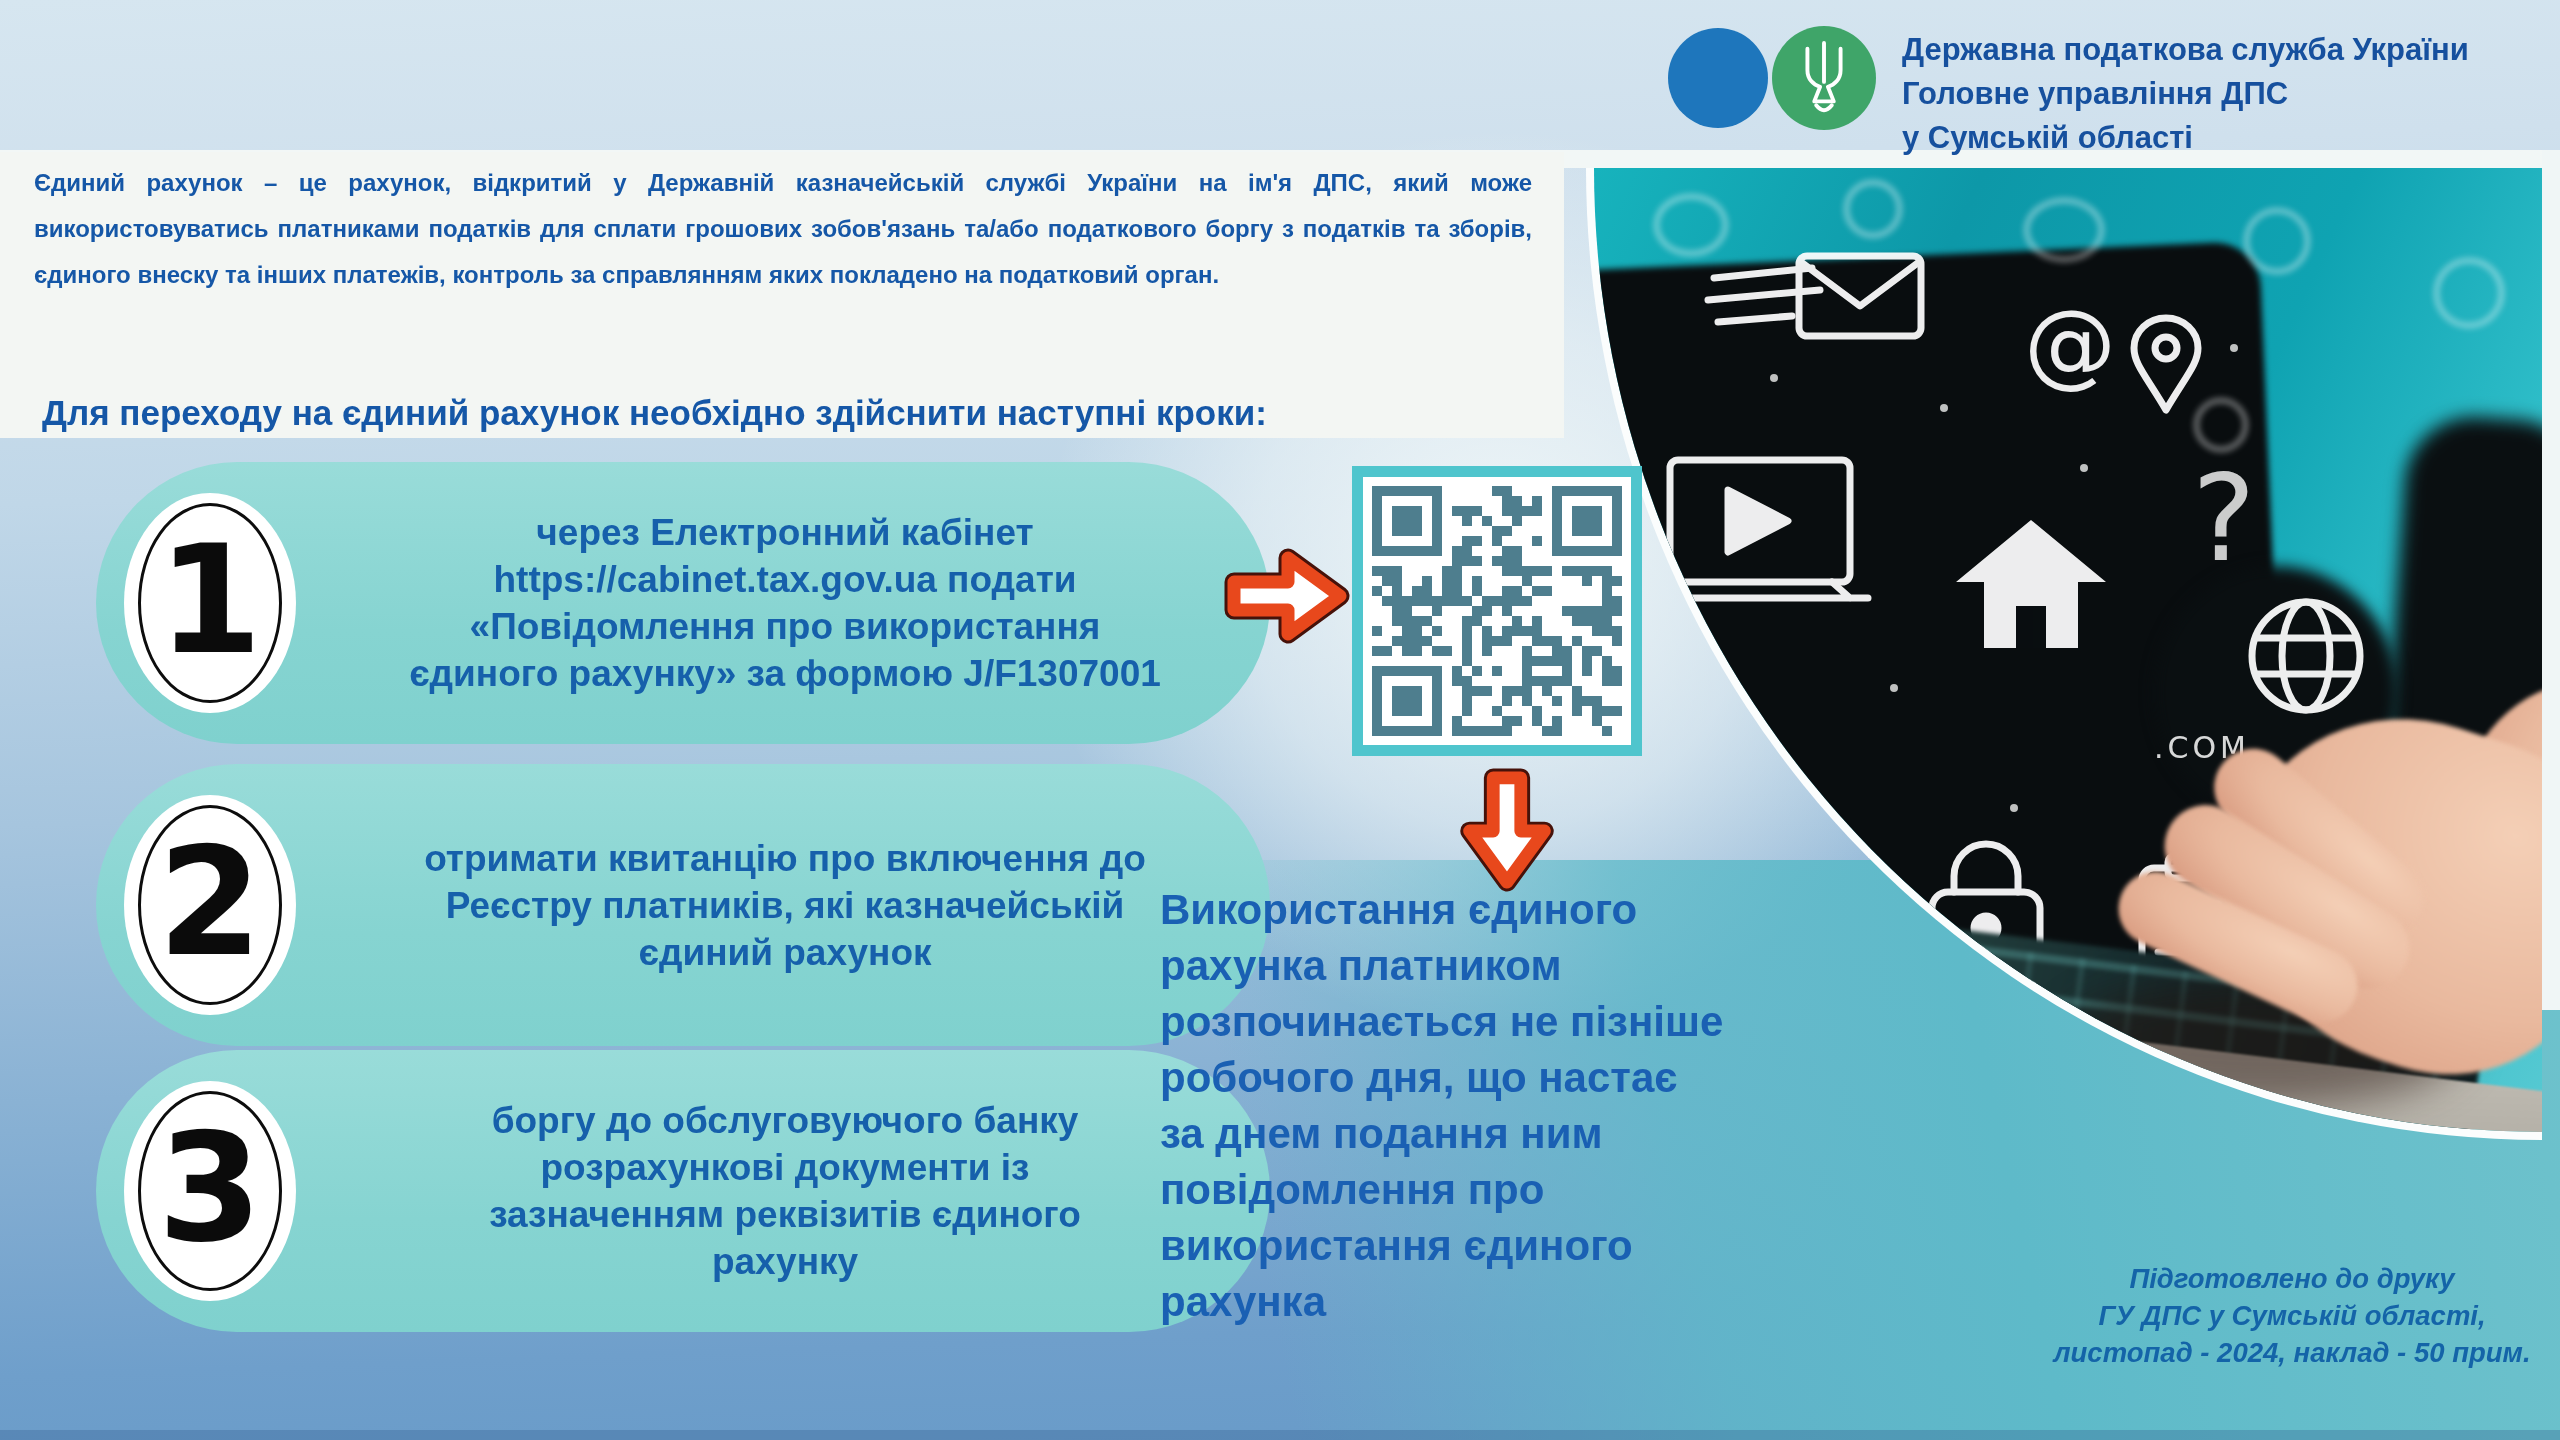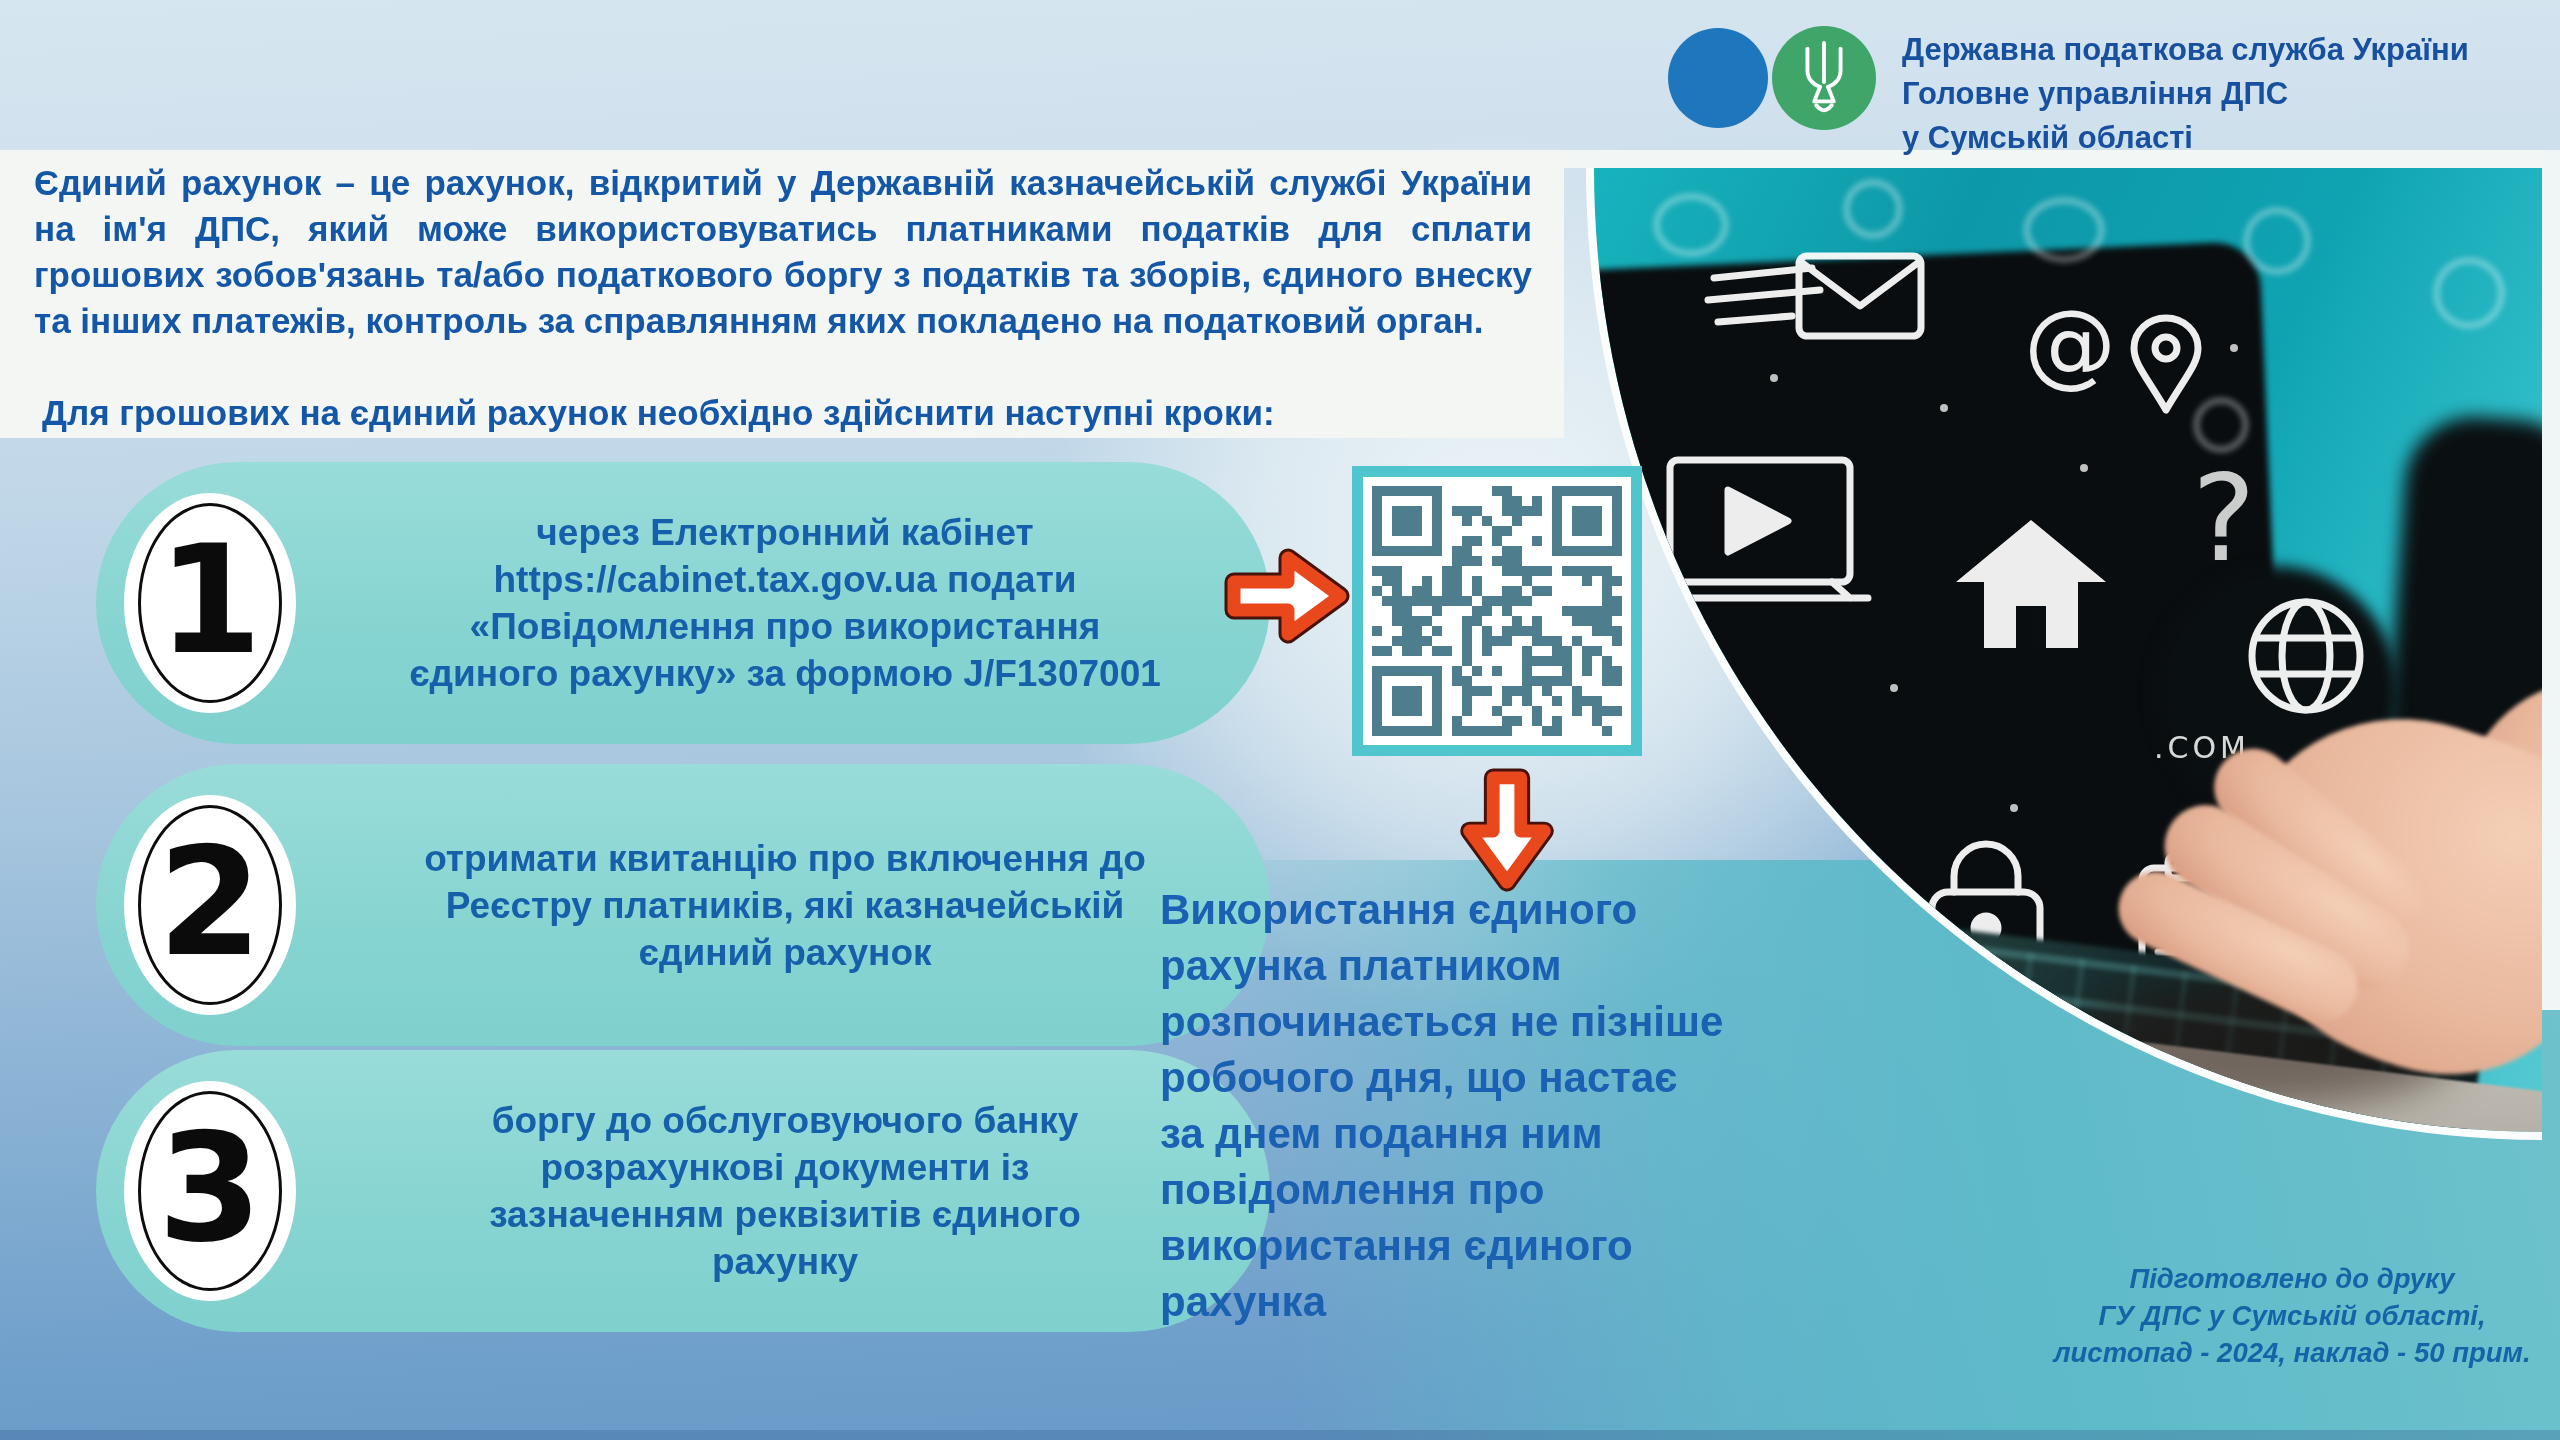--- a/index.html
+++ b/index.html
@@ -23,21 +23,21 @@
     font-size:46px;line-height:61px;color:#1658a7;white-space:pre-line;}
   .logo-circle{border-radius:50%;}
   .logo-blue{left:1668px;top:28px;width:100px;height:100px;background:#1e76bc;}
   .logo-green{left:1772px;top:26px;width:104px;height:104px;background:#3fa569;
     display:flex;align-items:center;justify-content:center;}
   .org{left:1902px;top:16px;width:600px;font-size:31px;font-weight:bold;
     color:#16509e;line-height:44px;white-space:pre-line;margin-top:12px;}
 
   
   .intro-band{left:0;top:152px;width:1564px;height:286px;background:#f3f6f3;}
-  .intro-text{left:34px;top:160px;width:1498px;font-size:35px;font-weight:bold;
+  .intro-text{left:34px;top:160px;width:1498px;font-size:24px;font-weight:bold;
     color:#1557a7;line-height:46px;text-align:justify;}
   .intro-lead{left:42px;top:390px;width:1498px;font-size:35px;font-weight:bold;
     color:#1557a7;line-height:46px;}
 
   
   .pill{left:96px;width:1174px;height:282px;border-radius:145px;
     background:linear-gradient(180deg,#99dcd9 0%,#86d4d1 60%,#7fd1ce 100%);}
   .pill-1{top:462px;} .pill-2{top:764px;} .pill-3{top:1050px;}
   .badge{position:absolute;left:28px;top:50%;transform:translateY(-50%);
     width:172px;height:220px;background:#ffffff;border-radius:50%;}
@@ -117,21 +117,21 @@
       <path d="M0,-36 v40"></path>
       <path d="M-8,28 q8,10 16,0"></path>
     </svg>
   </div>
   <div class="abs org">Державна податкова служба України
 Головне управління ДПС
 у Сумській області</div>
 
   <div class="abs intro-band"></div>
   <div class="abs intro-text">Єдиний рахунок – це рахунок, відкритий у Державній казначейській службі України на ім'я ДПС, який може використовуватись платниками податків для сплати грошових зобов'язань та/або податкового боргу з податків та зборів, єдиного внеску та інших платежів, контроль за справлянням яких покладено на податковий орган.</div>
-  <div class="abs intro-lead">Для грошових на єдиний рахунок необхідно здійснити наступні кроки:</div>
+  <div class="abs intro-lead">Для переходу на єдиний рахунок необхідно здійснити наступні кроки:</div>
 
   <div class="abs photo">
     <div class="p-dark-main"></div>
     <div class="p-dark-right"></div>
     <div class="p-dark-globe"></div>
     <div class="p-doodle d1"></div>
     <div class="p-doodle d2"></div>
     <div class="p-doodle d3"></div>
     <div class="p-doodle d4"></div>
     <div class="p-doodle d5"></div>

